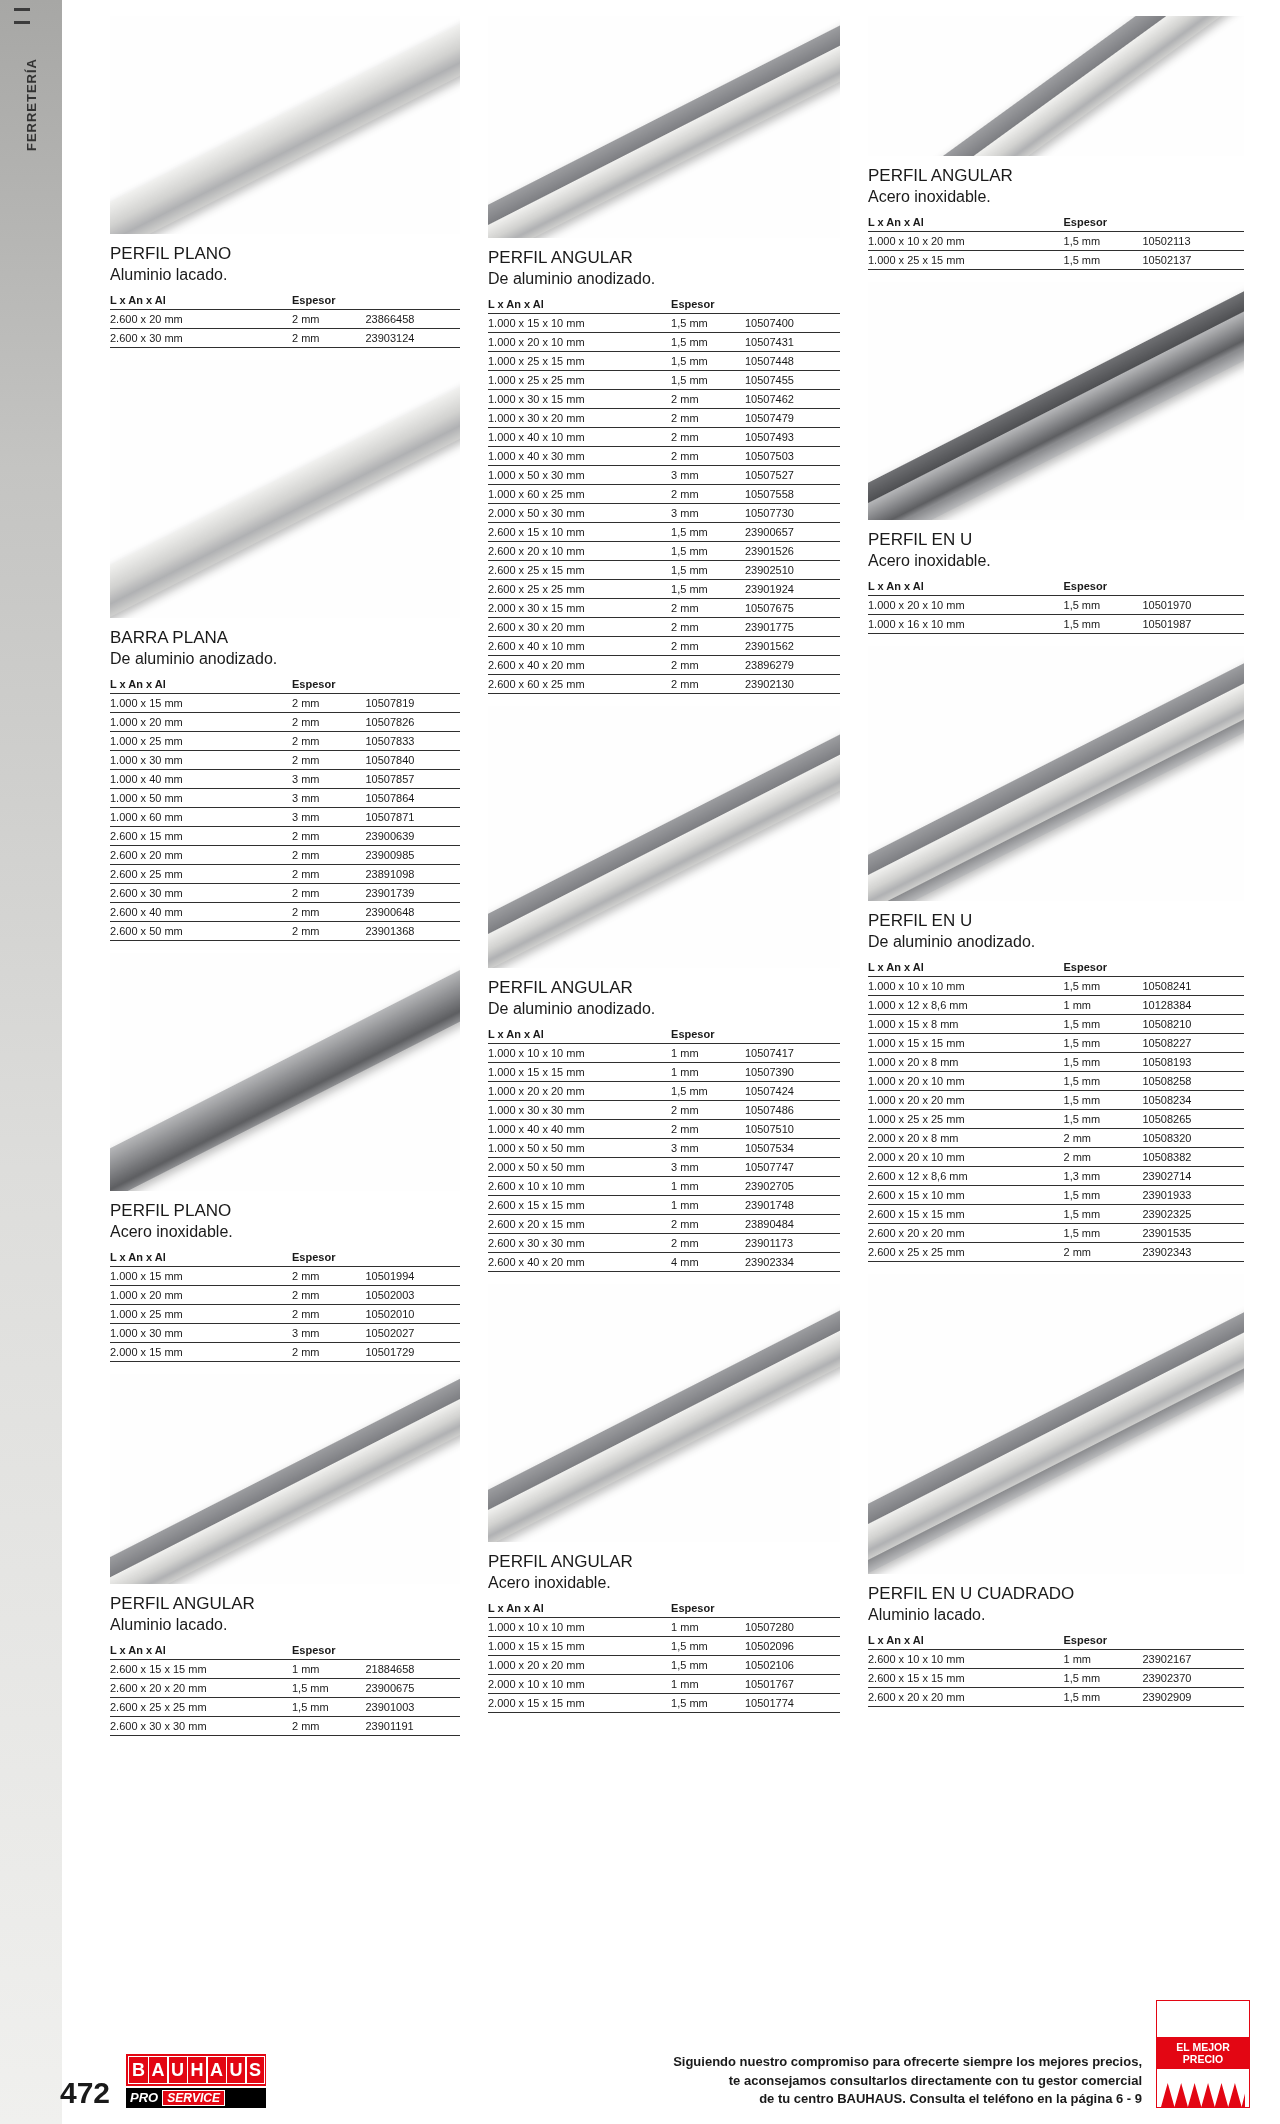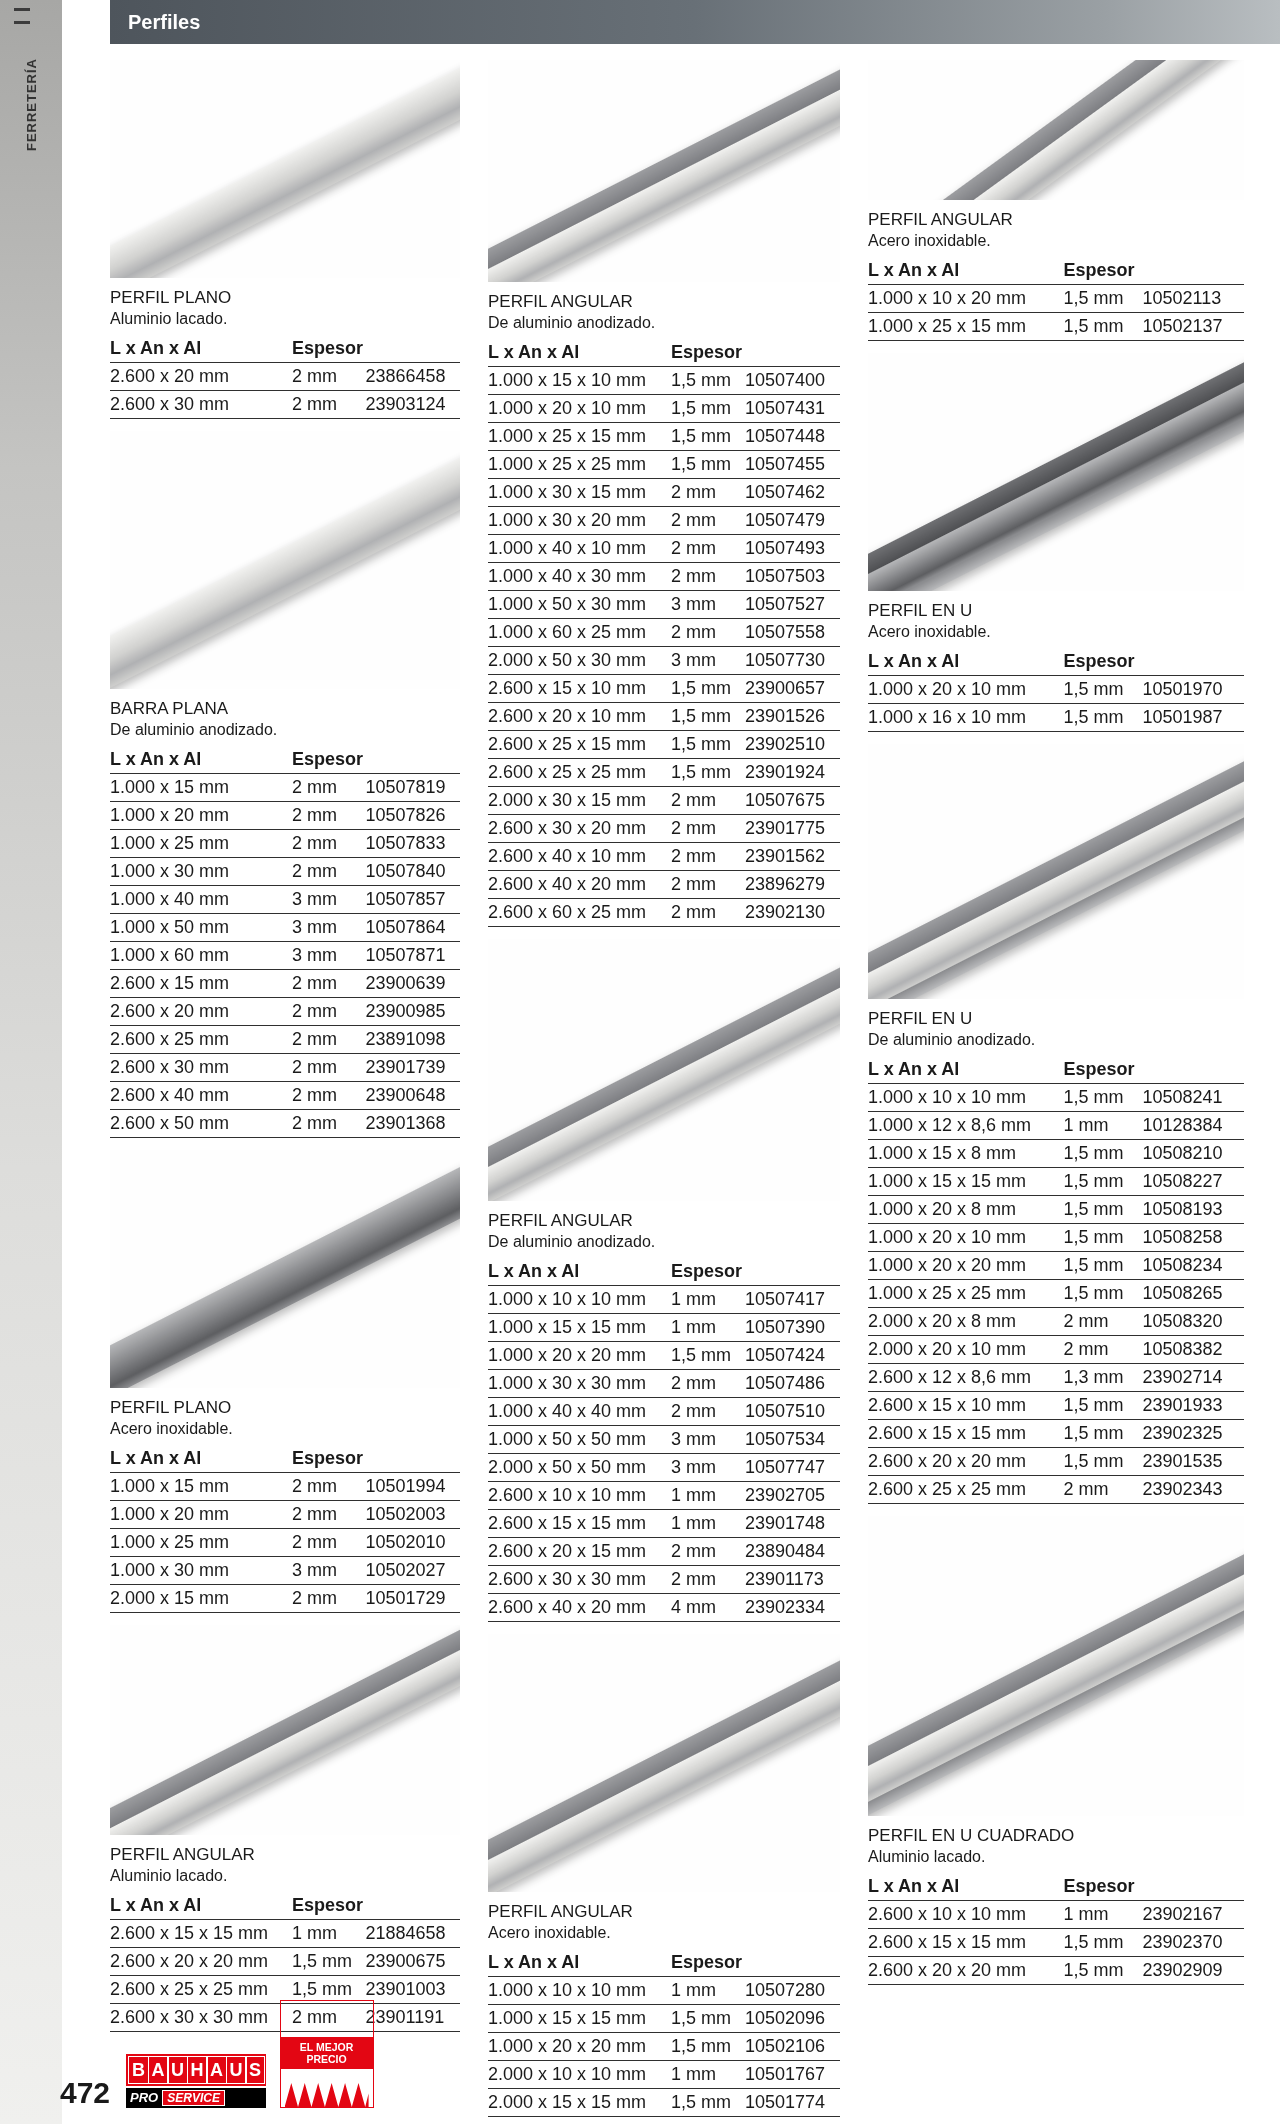--- a/index.html
+++ b/index.html
@@ -29,21 +29,21 @@
   .steep .strip{transform:rotate(-36deg);}
   .f-top{height:18px;background:linear-gradient(180deg,#9c9da0,#7d7e82);}
   .f-main{height:32px;background:linear-gradient(180deg,#f1f1ef,#d2d2d0 45%,#b0b1b3 75%,#cfcfcd);}
   .f-bot{height:12px;background:linear-gradient(180deg,#8a8b8e,#b9babc);}
   .img-flat .f-main{height:46px;}
   .dark .f-main{background:linear-gradient(180deg,#b6b7b9,#7f8083 50%,#5d5e61 80%,#8e8f92);}
   .dark .f-top{background:linear-gradient(180deg,#6f7073,#4e4f52);}
 
   .p-title{font-size:17px;font-weight:normal;margin:0 0 2px 0;}
   .p-sub{font-size:16px;margin:0 0 8px 0;}
-  table{width:100%;border-collapse:collapse;font-size:18px;}
+  table{width:100%;border-collapse:collapse;font-size:11px;}
   th{text-align:left;font-weight:bold;border-bottom:1px solid #2f2f2f;padding:2px 0 3px 0;}
   td{border-bottom:1px solid #2f2f2f;padding:3px 0;}
   th:nth-child(1),td:nth-child(1){width:52%;}
   th:nth-child(2),td:nth-child(2){width:21%;}
   th:nth-child(3),td:nth-child(3){width:27%;}
 
   
   .footer{position:absolute;left:60px;right:30px;bottom:16px;display:flex;align-items:flex-end;}
   .page-num{font-size:30px;font-weight:bold;margin-right:16px;line-height:1;}
   .logo-stack{display:flex;flex-direction:column;gap:2px;}
@@ -63,21 +63,20 @@
 </style>
 </head>
 <body>
 
 <div class="sidebar">
   <div class="menu-glyph"></div>
   <div class="sidebar-label">FERRETERÍA</div>
 </div>
 
 <div class="main">
-  <div class="section-bar">Perfiles</div>
 
   <div class="cols">
 
     <div>
       <section class="product">
         <div class="img img-flat" style="height:218px">
           <div class="strip">
               <div class="f-main"></div>
             </div>
         </div>
@@ -750,19 +749,24 @@
         <span>H</span>
         <span>A</span>
         <span>U</span>
         <span>S</span>
       </div>
     <div class="logo-pro">
       <span class="pro">PRO</span>
       <span class="service">SERVICE</span>
     </div>
   </div>
+  <div class="footer-note">
+    <div>Siguiendo nuestro compromiso para ofrecerte siempre los mejores precios,</div>
+    <div>te aconsejamos consultarlos directamente con tu gestor comercial</div>
+    <div>de tu centro BAUHAUS. Consulta el teléfono en la página 6 - 9</div>
+  </div>
   <div class="badge">
     <div class="badge-top">EL MEJOR PRECIO</div>
     <div class="badge-bottom">
         <div class="zigzag"></div>
       </div>
   </div>
 </div>
 
 </body></html>

